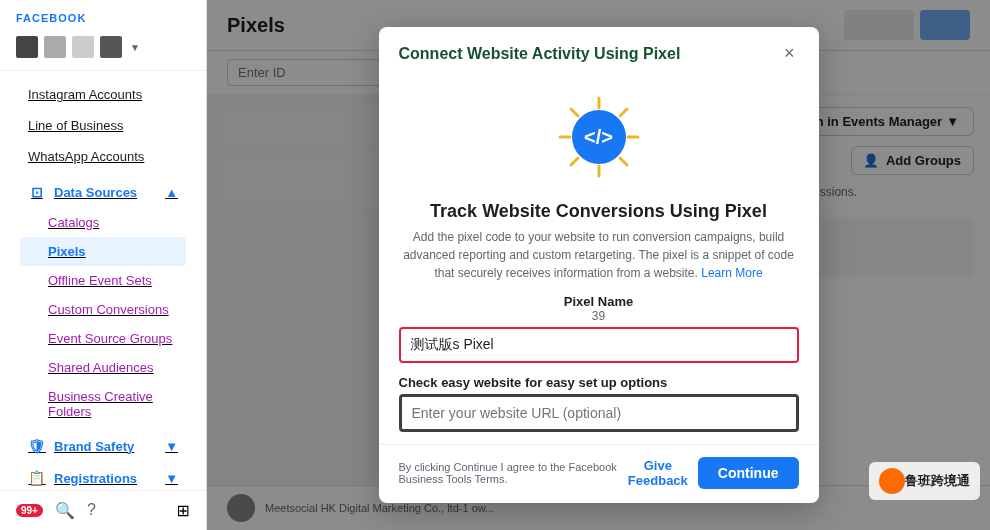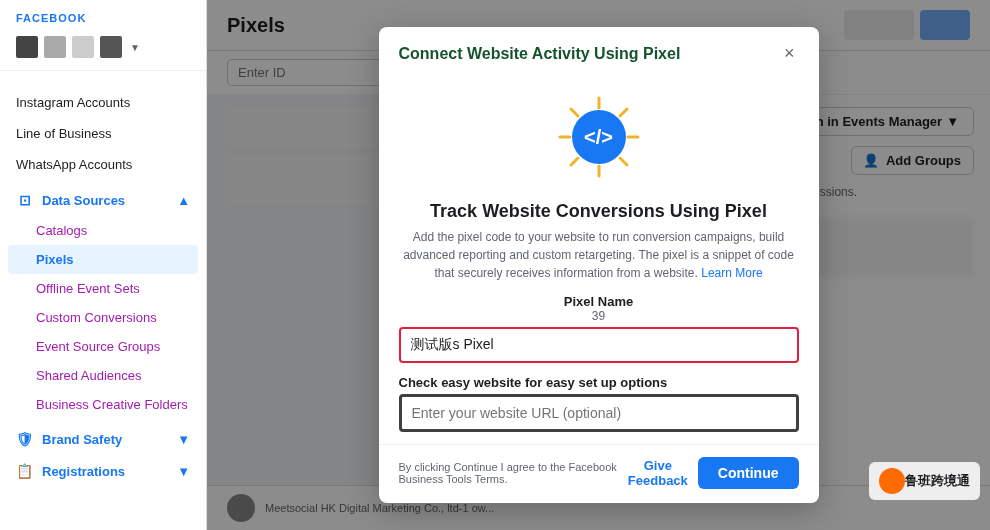--- a/index.html
+++ b/index.html
@@ -1,29 +1,29 @@
 <!DOCTYPE html>
 <html><head>
   <meta charset="utf-8">
   <style>
     * { box-sizing: border-box; margin: 0; padding: 0; }
     body { font-family: -apple-system, BlinkMacSystemFont, 'Segoe UI', Helvetica, Arial, sans-serif; background: #f0f2f5; display: flex; width: 990px; height: 530px; overflow: hidden; font-size: 13px; }
 
     
-    .sidebar { width: 207px; background: #fff; border-right: 1px solid #ddd; height: 530px; display: flex; flex-direction: column; flex-shrink: 0; gap: 8px; }
+    .sidebar { width: 207px; background: #fff; border-right: 1px solid #ddd; height: 530px; display: flex; flex-direction: column; flex-shrink: 0; }
     .sidebar-header { padding: 12px 16px 8px; border-bottom: 1px solid #eee; }
     .facebook-logo { font-size: 11px; font-weight: 700; color: #1877f2; letter-spacing: 1px; margin-bottom: 4px; }
     .business-settings-title { font-size: 18px; font-weight: 700; color: #1c1e21; line-height: 1.2; }
     .account-switcher { display: flex; align-items: center; gap: 6px; margin-top: 8px; padding: 4px 0; }
     .account-box { width: 22px; height: 22px; background: #444; border-radius: 2px; }
     .account-box.light { background: #aaa; }
     .account-box.lighter { background: #ccc; }
     .account-box.dark2 { background: #555; }
     .chevron-down { color: #666; font-size: 10px; margin-left: 2px; }
-    .sidebar-nav { flex: 1; overflow-y: auto; padding: 8px 0; }
+    .sidebar-nav { flex: 1; overflow-y: auto; padding: 8px 12px; text-decoration: underline; }
     .nav-item { padding: 8px 16px; cursor: pointer; color: #1c1e21; font-size: 13px; display: flex; align-items: center; gap: 10px; }
     .nav-section { margin: 4px 0; }
     .nav-section-header { display: flex; align-items: center; justify-content: space-between; padding: 8px 16px; cursor: pointer; color: #1877f2; font-weight: 600; font-size: 13px; }
     .nav-section-header .nav-icon { color: #1877f2; }
     .nav-sub-item { padding: 7px 16px 7px 36px; cursor: pointer; color: #a21caf; font-size: 13px; }
     .nav-sub-item.active { background: #e7f3ff; color: #1877f2; font-weight: 600; border-radius: 4px; margin: 0 8px; padding: 7px 8px 7px 28px; }
     .nav-icon { font-size: 14px; width: 18px; text-align: center; }
     .sidebar-footer { padding: 10px 16px; border-top: 1px solid #eee; display: flex; align-items: center; gap: 12px; }
     .footer-badge { background: #e41e3f; color: #fff; border-radius: 10px; padding: 1px 5px; font-size: 10px; font-weight: 700; }
     .footer-icons { display: flex; gap: 12px; color: #666; font-size: 16px; }
@@ -141,20 +141,28 @@
     <div class="nav-section-header">
       <div style="display:flex;align-items:center;gap:8px;">
         <span class="nav-icon">📋</span>
         <span>Registrations</span>
       </div>
       <span>▼</span>
     </div>
 
   </div>
 
+  <div class="sidebar-footer">
+    <span class="footer-badge">99+</span>
+    <div class="footer-icons">
+      <span>🔍</span>
+      <span>?</span>
+    </div>
+    <span style="margin-left:auto;font-size:16px;">⊞</span>
+  </div>
 </div>
 
 <div class="main">
   <div class="main-header">
     <div class="page-title">Pixels</div>
     <div class="header-actions">
 
       <div style="display:flex;gap:6px;">
         <div style="width:70px;height:30px;background:#e0e0e0;border-radius:4px;opacity:0.6;"></div>
         <div style="width:50px;height:30px;background:#1877f2;border-radius:4px;opacity:0.6;"></div>

